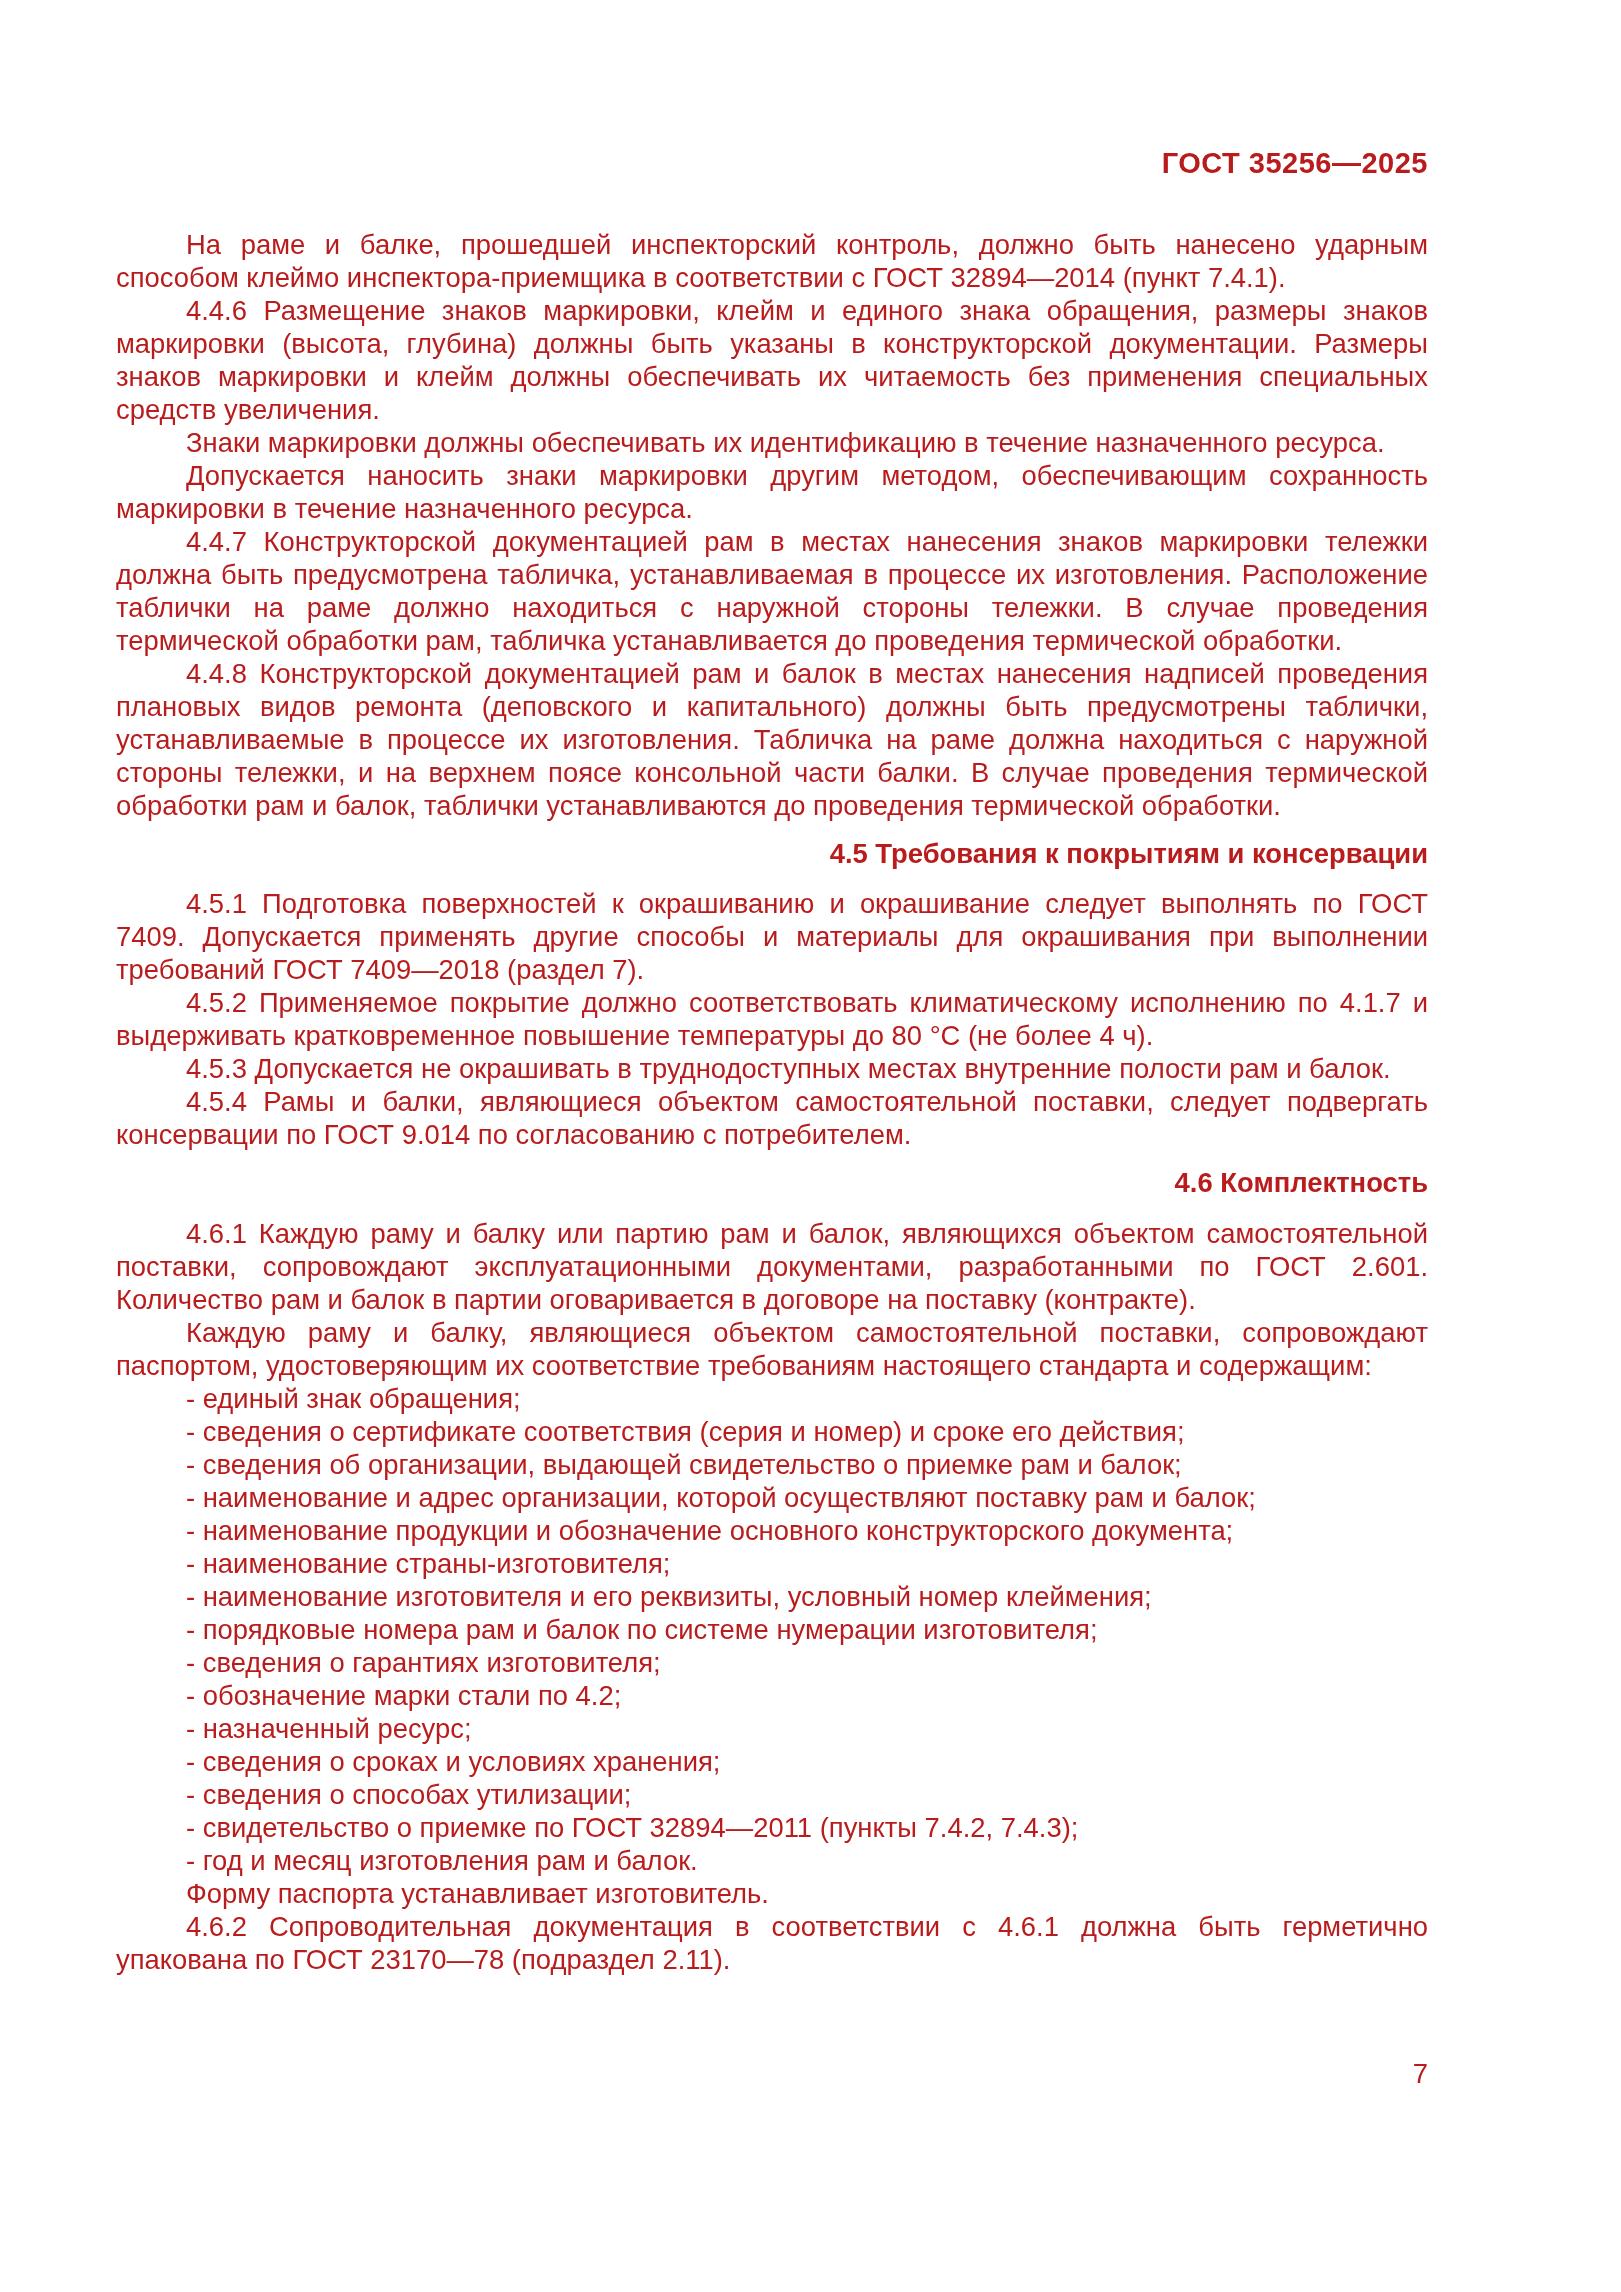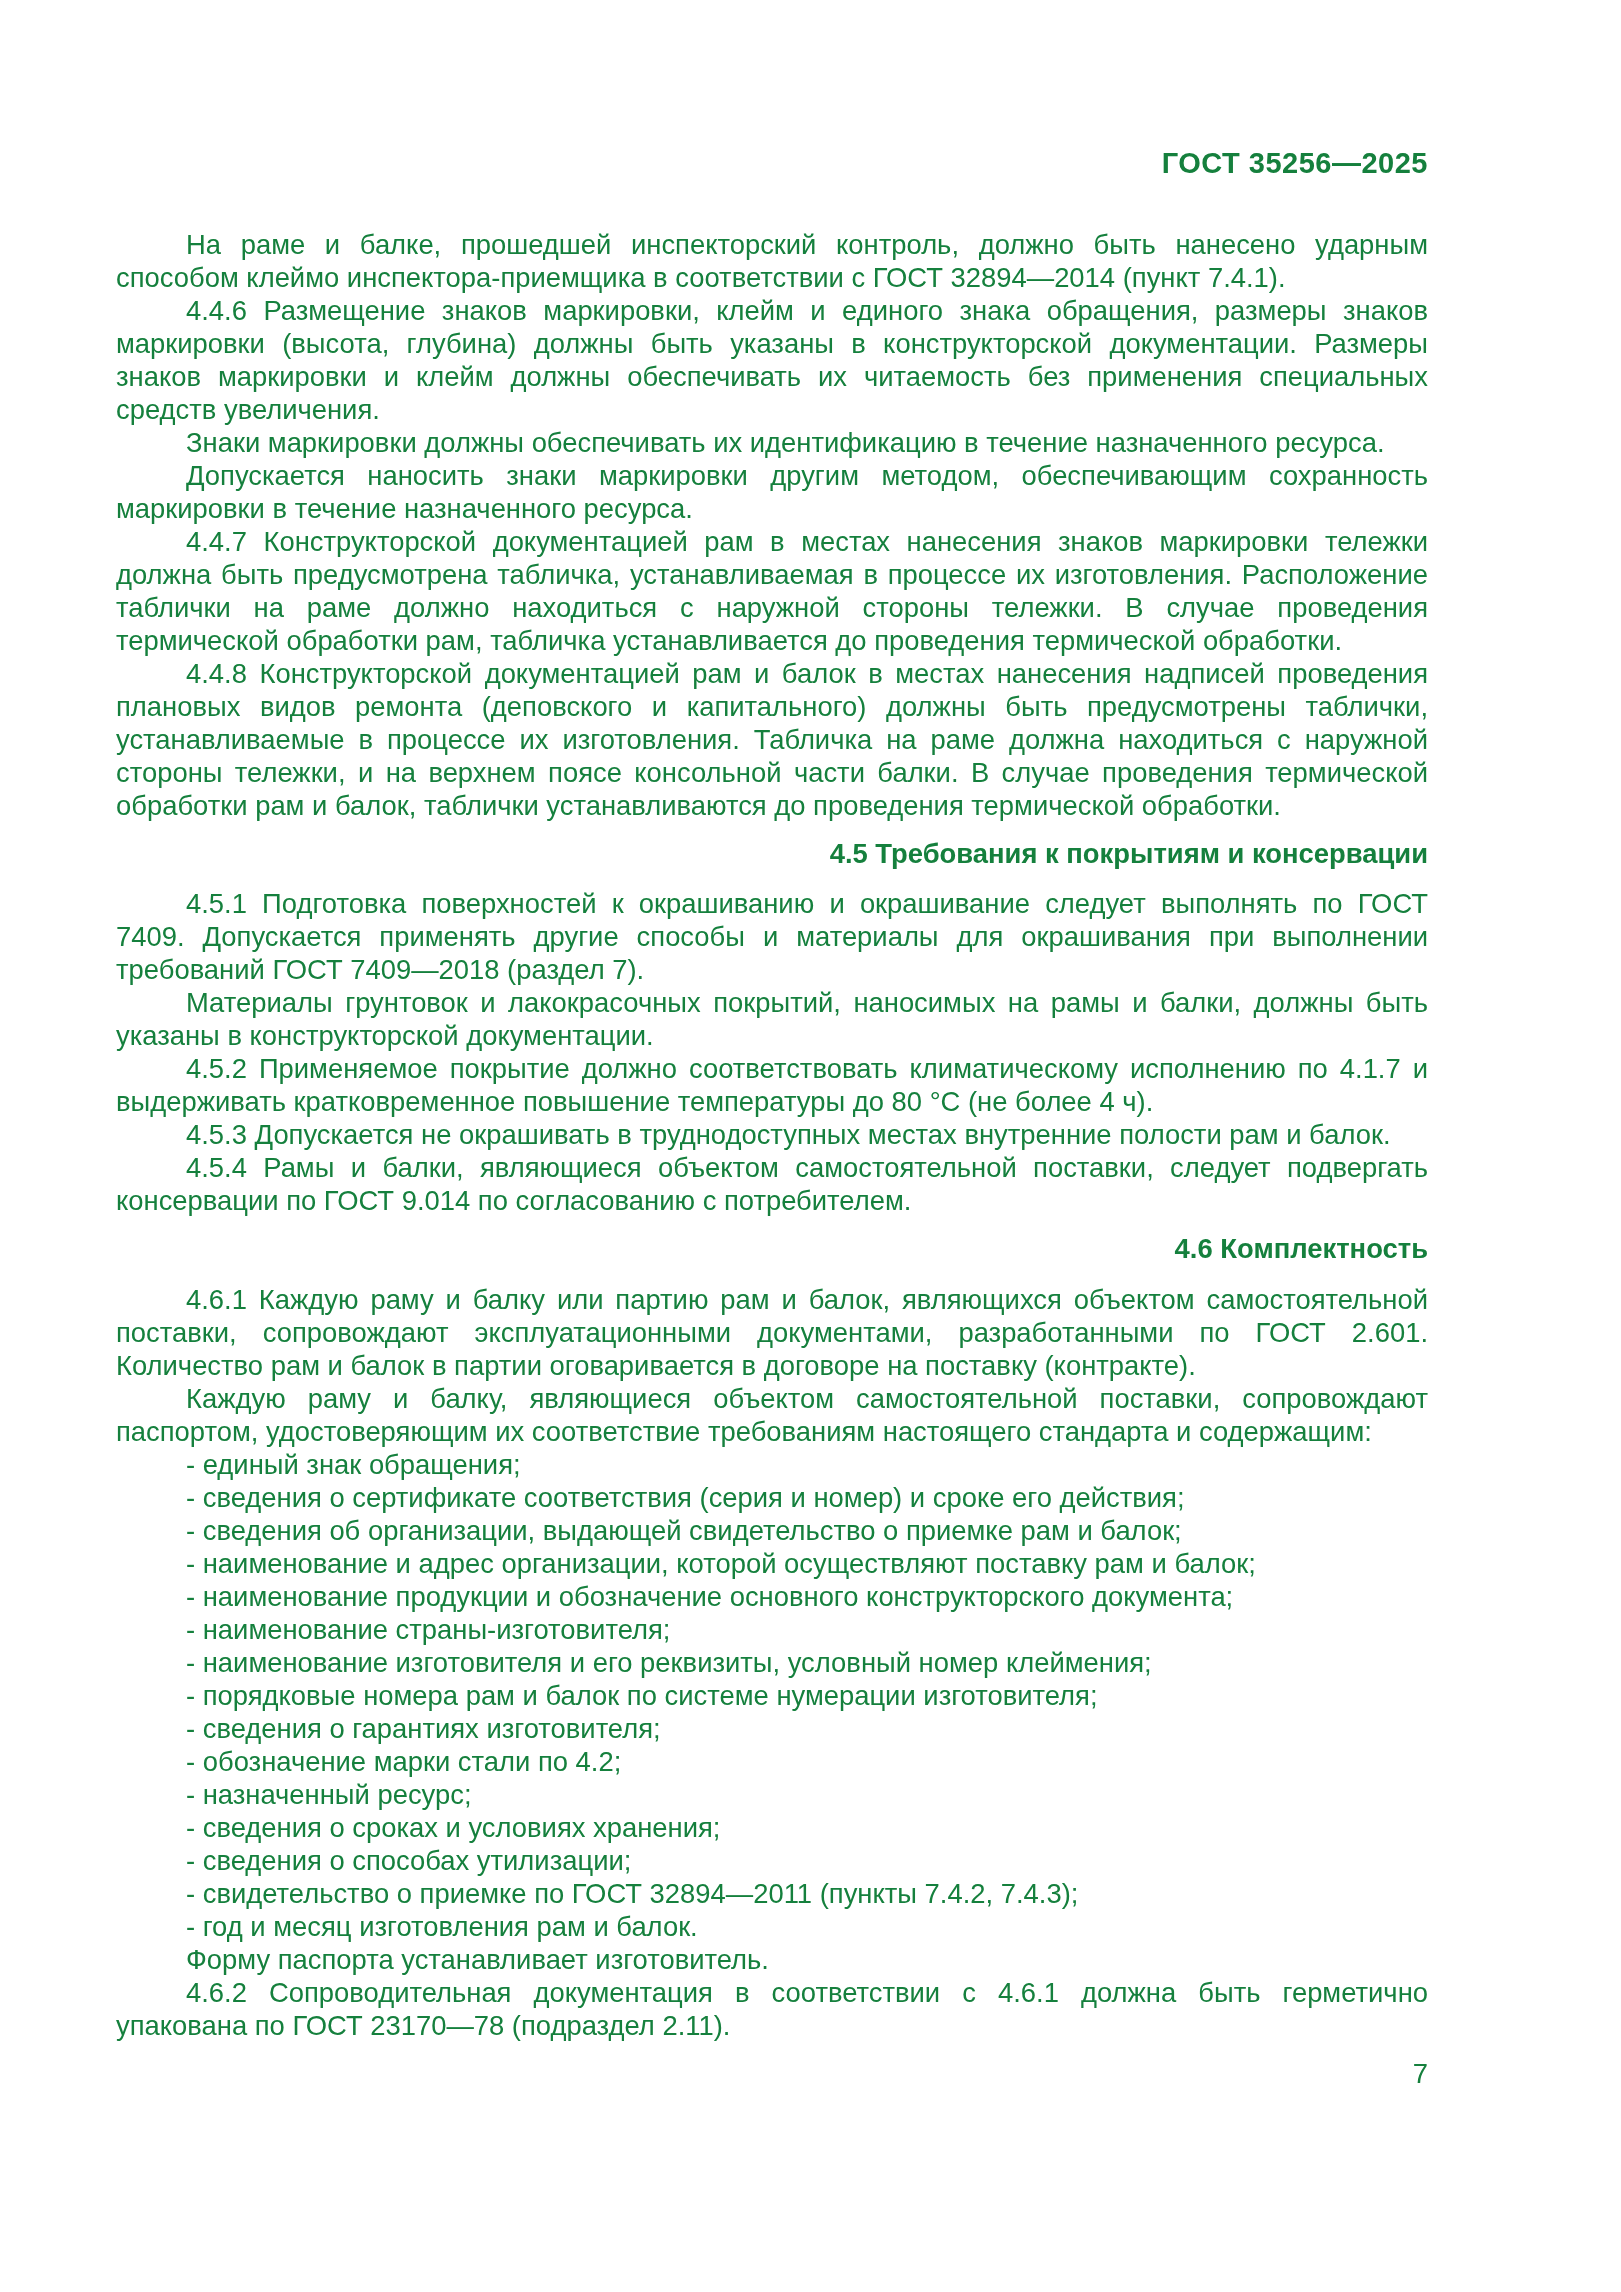--- a/index.html
+++ b/index.html
@@ -3,21 +3,21 @@
 <meta charset="utf-8">
 <style>
   html, body { margin: 0; padding: 0; background: #e8e8e8; }
   .page {
     position: relative;
     width: 1621px;
     height: 2293px;
     margin: 0 auto;
     background: #ffffff;
     font-family: "Liberation Sans", sans-serif;
-    color: #15803d;
+    color: #b91c1c;
     overflow: hidden;
   }
   .doc-number {
     position: absolute;
     top: 147px;
     left: 116px;
     width: 1312px;
     text-align: right;
     font-size: 29px;
     font-weight: 700;
@@ -63,21 +63,20 @@
 
   <div class="content">
     <p>На раме и балке, прошедшей инспекторский контроль, должно быть нанесено ударным способом клеймо инспектора-приемщика в соответствии с ГОСТ 32894—2014 (пункт 7.4.1).</p>
     <p>4.4.6 Размещение знаков маркировки, клейм и единого знака обращения, размеры знаков маркировки (высота, глубина) должны быть указаны в конструкторской документации. Размеры знаков маркировки и клейм должны обеспечивать их читаемость без применения специальных средств увеличения.</p>
     <p>Знаки маркировки должны обеспечивать их идентификацию в течение назначенного ресурса.</p>
     <p>Допускается наносить знаки маркировки другим методом, обеспечивающим сохранность маркировки в течение назначенного ресурса.</p>
     <p>4.4.7 Конструкторской документацией рам в местах нанесения знаков маркировки тележки должна быть предусмотрена табличка, устанавливаемая в процессе их изготовления. Расположение таблички на раме должно находиться с наружной стороны тележки. В случае проведения термической обработки рам, табличка устанавливается до проведения термической обработки.</p>
     <p>4.4.8 Конструкторской документацией рам и балок в местах нанесения надписей проведения плановых видов ремонта (деповского и капитального) должны быть предусмотрены таблички, устанавливаемые в процессе их изготовления. Табличка на раме должна находиться с наружной стороны тележки, и на верхнем поясе консольной части балки. В случае проведения термической обработки рам и балок, таблички устанавливаются до проведения термической обработки.</p>
     <h2>4.5 Требования к покрытиям и консервации</h2>
     <p>4.5.1 Подготовка поверхностей к окрашиванию и окрашивание следует выполнять по ГОСТ 7409. Допускается применять другие способы и материалы для окрашивания при выполнении требований ГОСТ 7409—2018 (раздел 7).</p>
-    <p>Материалы грунтовок и лакокрасочных покрытий, наносимых на рамы и балки, должны быть указаны в конструкторской документации.</p>
     <p>4.5.2 Применяемое покрытие должно соответствовать климатическому исполнению по 4.1.7 и выдерживать кратковременное повышение температуры до 80 °С (не более 4 ч).</p>
     <p>4.5.3 Допускается не окрашивать в труднодоступных местах внутренние полости рам и балок.</p>
     <p>4.5.4 Рамы и балки, являющиеся объектом самостоятельной поставки, следует подвергать консервации по ГОСТ 9.014 по согласованию с потребителем.</p>
     <h2>4.6 Комплектность</h2>
     <p>4.6.1 Каждую раму и балку или партию рам и балок, являющихся объектом самостоятельной поставки, сопровождают эксплуатационными документами, разработанными по ГОСТ 2.601. Количество рам и балок в партии оговаривается в договоре на поставку (контракте).</p>
     <p>Каждую раму и балку, являющиеся объектом самостоятельной поставки, сопровождают паспортом, удостоверяющим их соответствие требованиям настоящего стандарта и содержащим:</p>
     <p>- единый знак обращения;</p>
     <p>- сведения о сертификате соответствия (серия и номер) и сроке его действия;</p>
     <p>- сведения об организации, выдающей свидетельство о приемке рам и балок;</p>
     <p>- наименование и адрес организации, которой осуществляют поставку рам и балок;</p>

